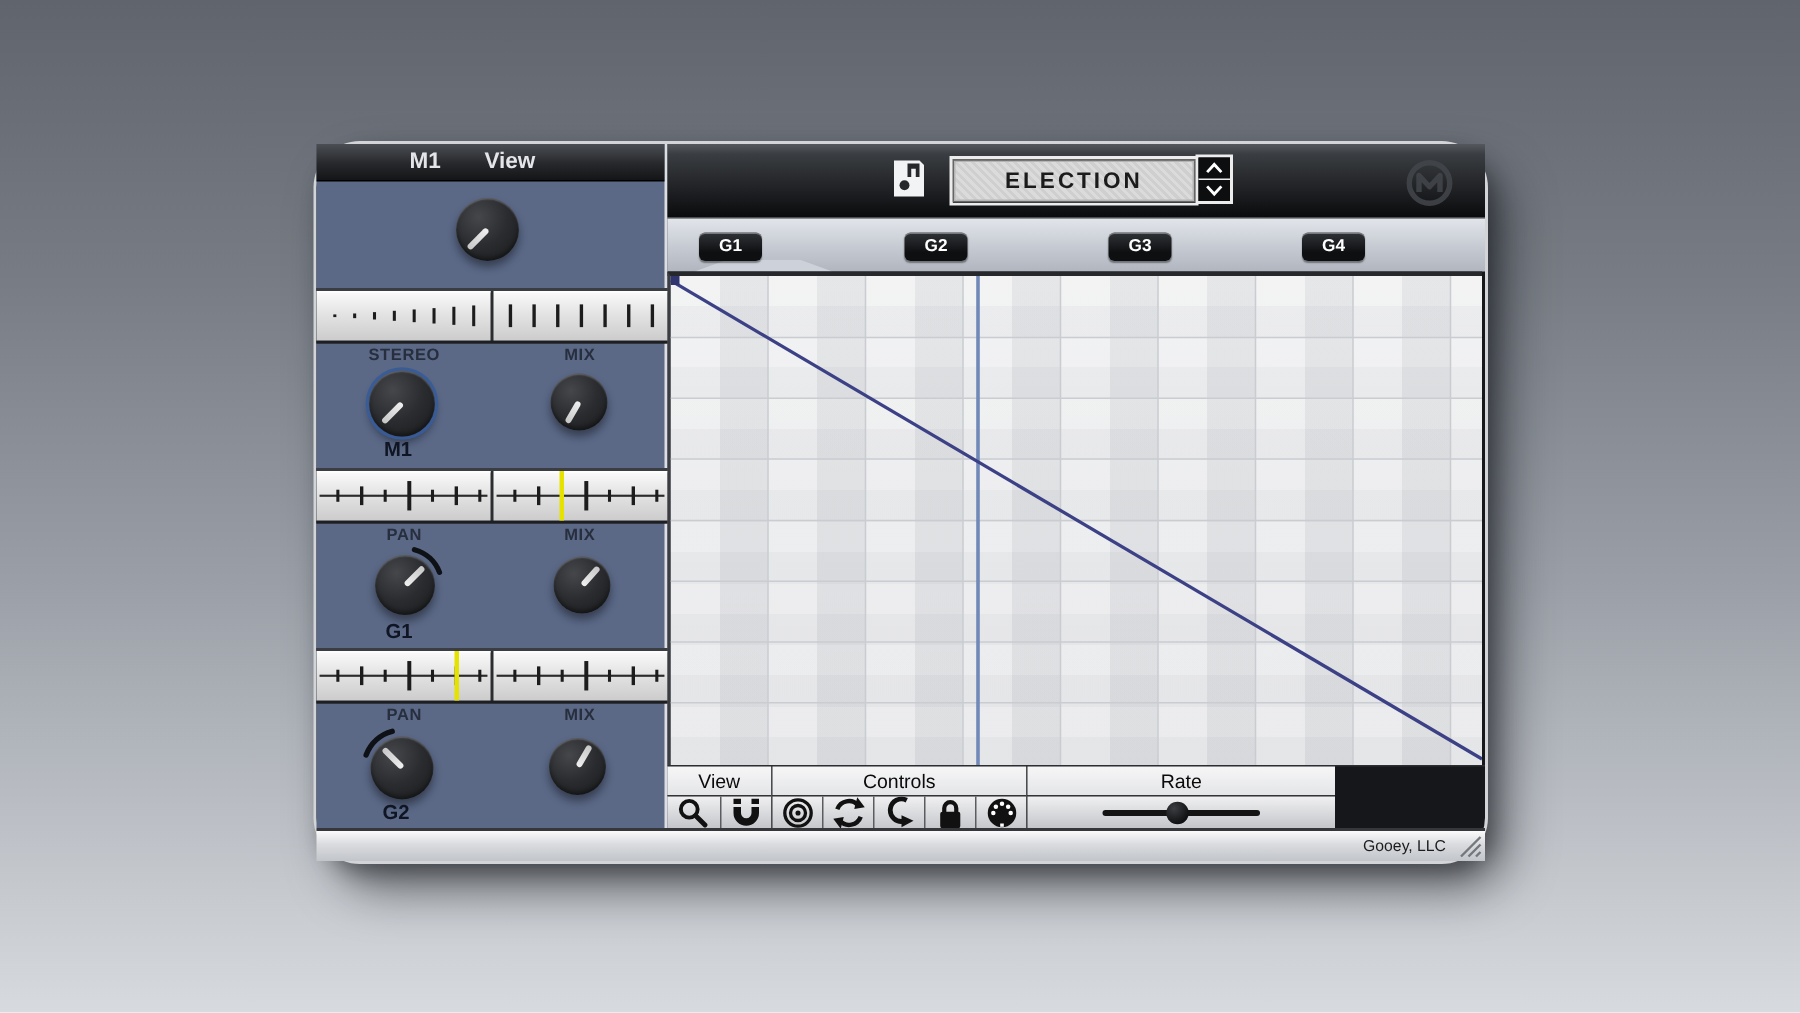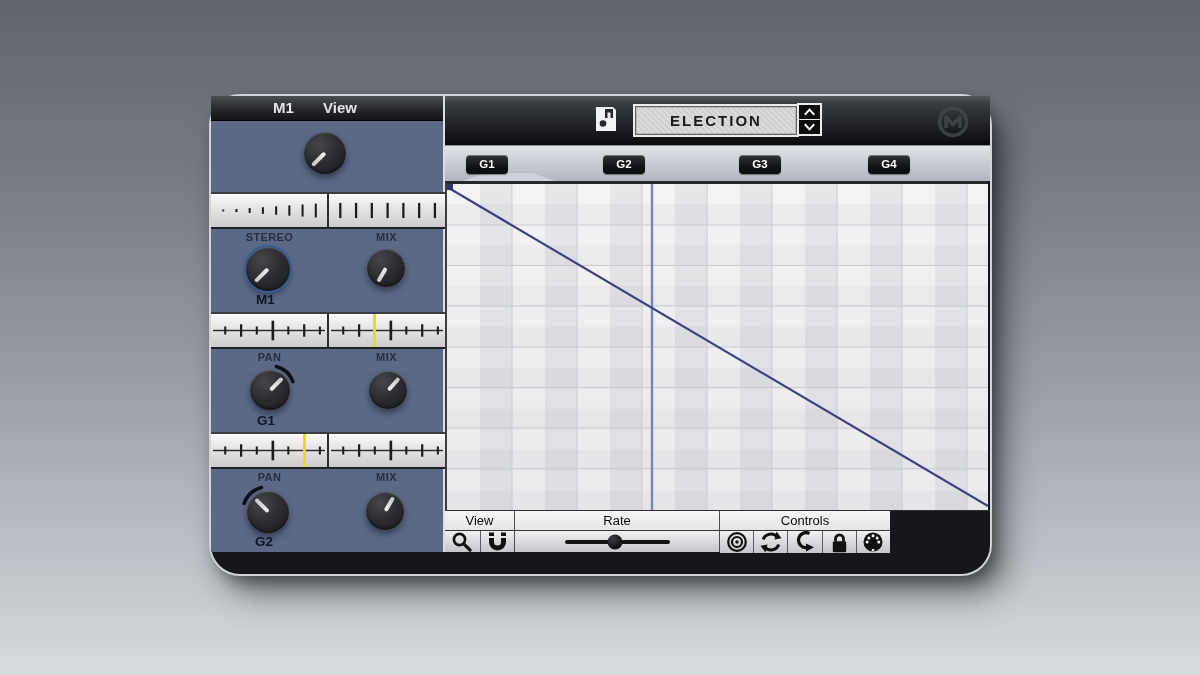--- a/index.html
+++ b/index.html
@@ -318,29 +318,20 @@
           <div class="tb-cell" style="width:34px;border-right:none;">
             <svg width="19" height="20" viewBox="0 0 19 20">
               <path d="M3.5 6 V10 A6 6 0 0 0 15.5 10 V6" fill="none" stroke="#111" stroke-width="5"></path>
               <rect x="1" y="0.5" width="5" height="3.5" fill="#111"></rect>
               <rect x="13" y="0.5" width="5" height="3.5" fill="#111"></rect>
             </svg>
           </div>
         </div>
       </div>
 
-      <div class="tb-sec" style="width:205px;">
-        <div class="tb-label">Rate</div>
-        <div class="tb-cells" style="justify-content:center;align-items:center;">
-          <div class="rate-track">
-            <div class="rate-thumb" style="left:48%;"></div>
-          </div>
-        </div>
-      </div>
-
       <div class="tb-sec" style="width:170px;">
         <div class="tb-label">Controls</div>
         <div class="tb-cells">
           <div class="tb-cell" style="flex:1;">
             <svg width="22" height="22" viewBox="0 0 22 22">
               <circle cx="11" cy="11" r="8.8" fill="none" stroke="#111" stroke-width="2.2"></circle>
               <circle cx="11" cy="11" r="5" fill="none" stroke="#111" stroke-width="2.2"></circle>
               <circle cx="11" cy="11" r="1.7" fill="#111"></circle>
             </svg>
           </div>
@@ -370,17 +361,32 @@
               <circle cx="5.2" cy="11" r="1.5" fill="#fff"></circle>
                 <circle cx="16.8" cy="11" r="1.5" fill="#fff"></circle>
               <circle cx="6.9" cy="6.9" r="1.5" fill="#fff"></circle>
                 <circle cx="15.1" cy="6.9" r="1.5" fill="#fff"></circle>
               <circle cx="11" cy="4.8" r="1.5" fill="#fff"></circle>
               <rect x="9.8" y="18" width="2.4" height="2.2" fill="#fff"></rect>
             </svg>
           </div>
         </div>
       </div>
+
+      <div class="tb-sec" style="width:205px;">
+        <div class="tb-label">Rate</div>
+        <div class="tb-cells" style="justify-content:center;align-items:center;">
+          <div class="rate-track">
+            <div class="rate-thumb" style="left:48%;"></div>
+          </div>
+        </div>
+      </div>
     </div>
   </div>
 
+  <div class="win-footer">
+    <span class="brand">Gooey, LLC</span>
+    <svg class="grip" width="18" height="16" viewBox="0 0 18 16">
+      <path d="M17 2 L4 15 M17 7 L9 15 M17 12 L14 15" stroke="#74777c" stroke-width="1.6" fill="none"></path>
+    </svg>
+  </div>
 
 </div>
 
 </body></html>

